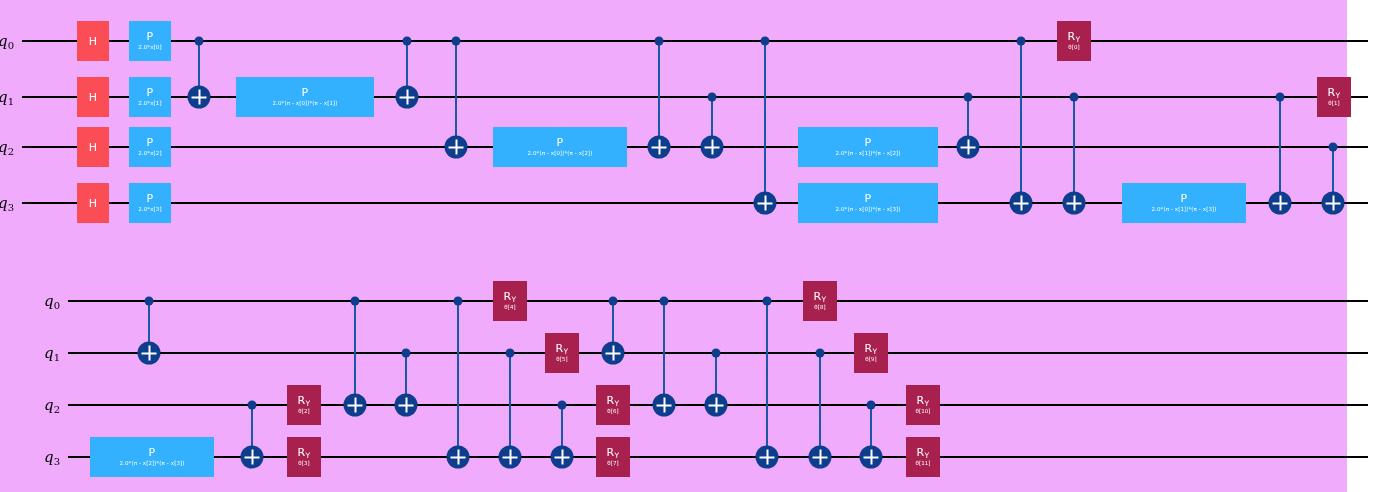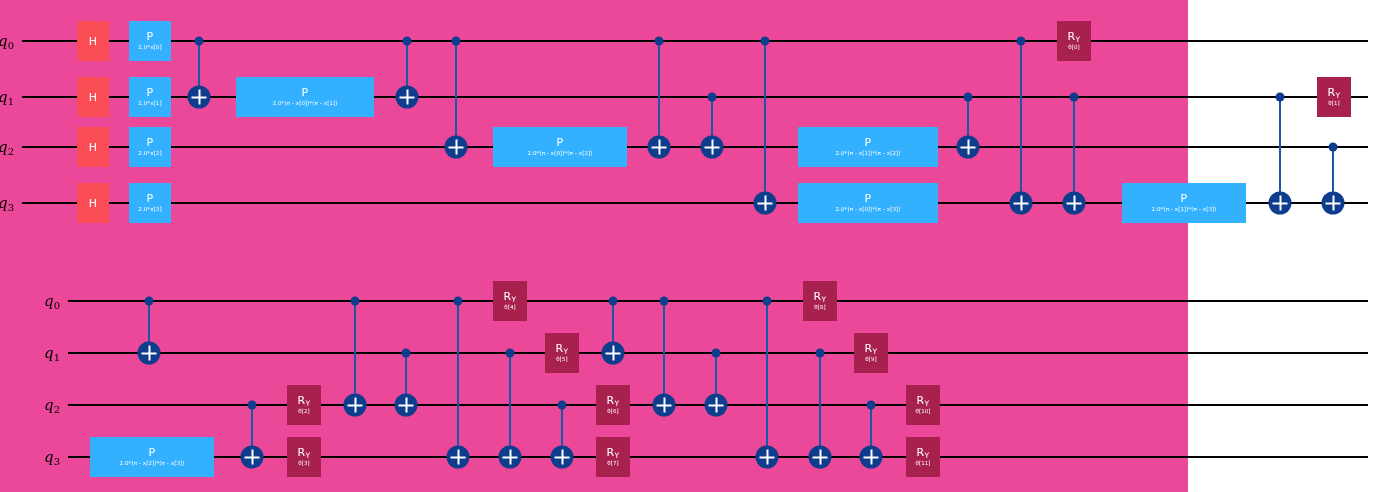--- a/index.html
+++ b/index.html
@@ -9,23 +9,23 @@
     background: #ffffff;
   }
   body {
     font-family: "DejaVu Sans", "Liberation Sans", sans-serif;
     width: 1374px;
     height: 492px;
     overflow: hidden;
   }
   #circuit-root {
     position: relative;
-    width: 1188px;
+    width: 1347px;
     height: 492px;
-    background: #ec4899;
+    background: #f0abfc;
   }
   .circuit-row {
     position: absolute;
     left: 0;
     width: 1374px;
   }
   
   .wire {
     position: absolute;
     height: 2px;

